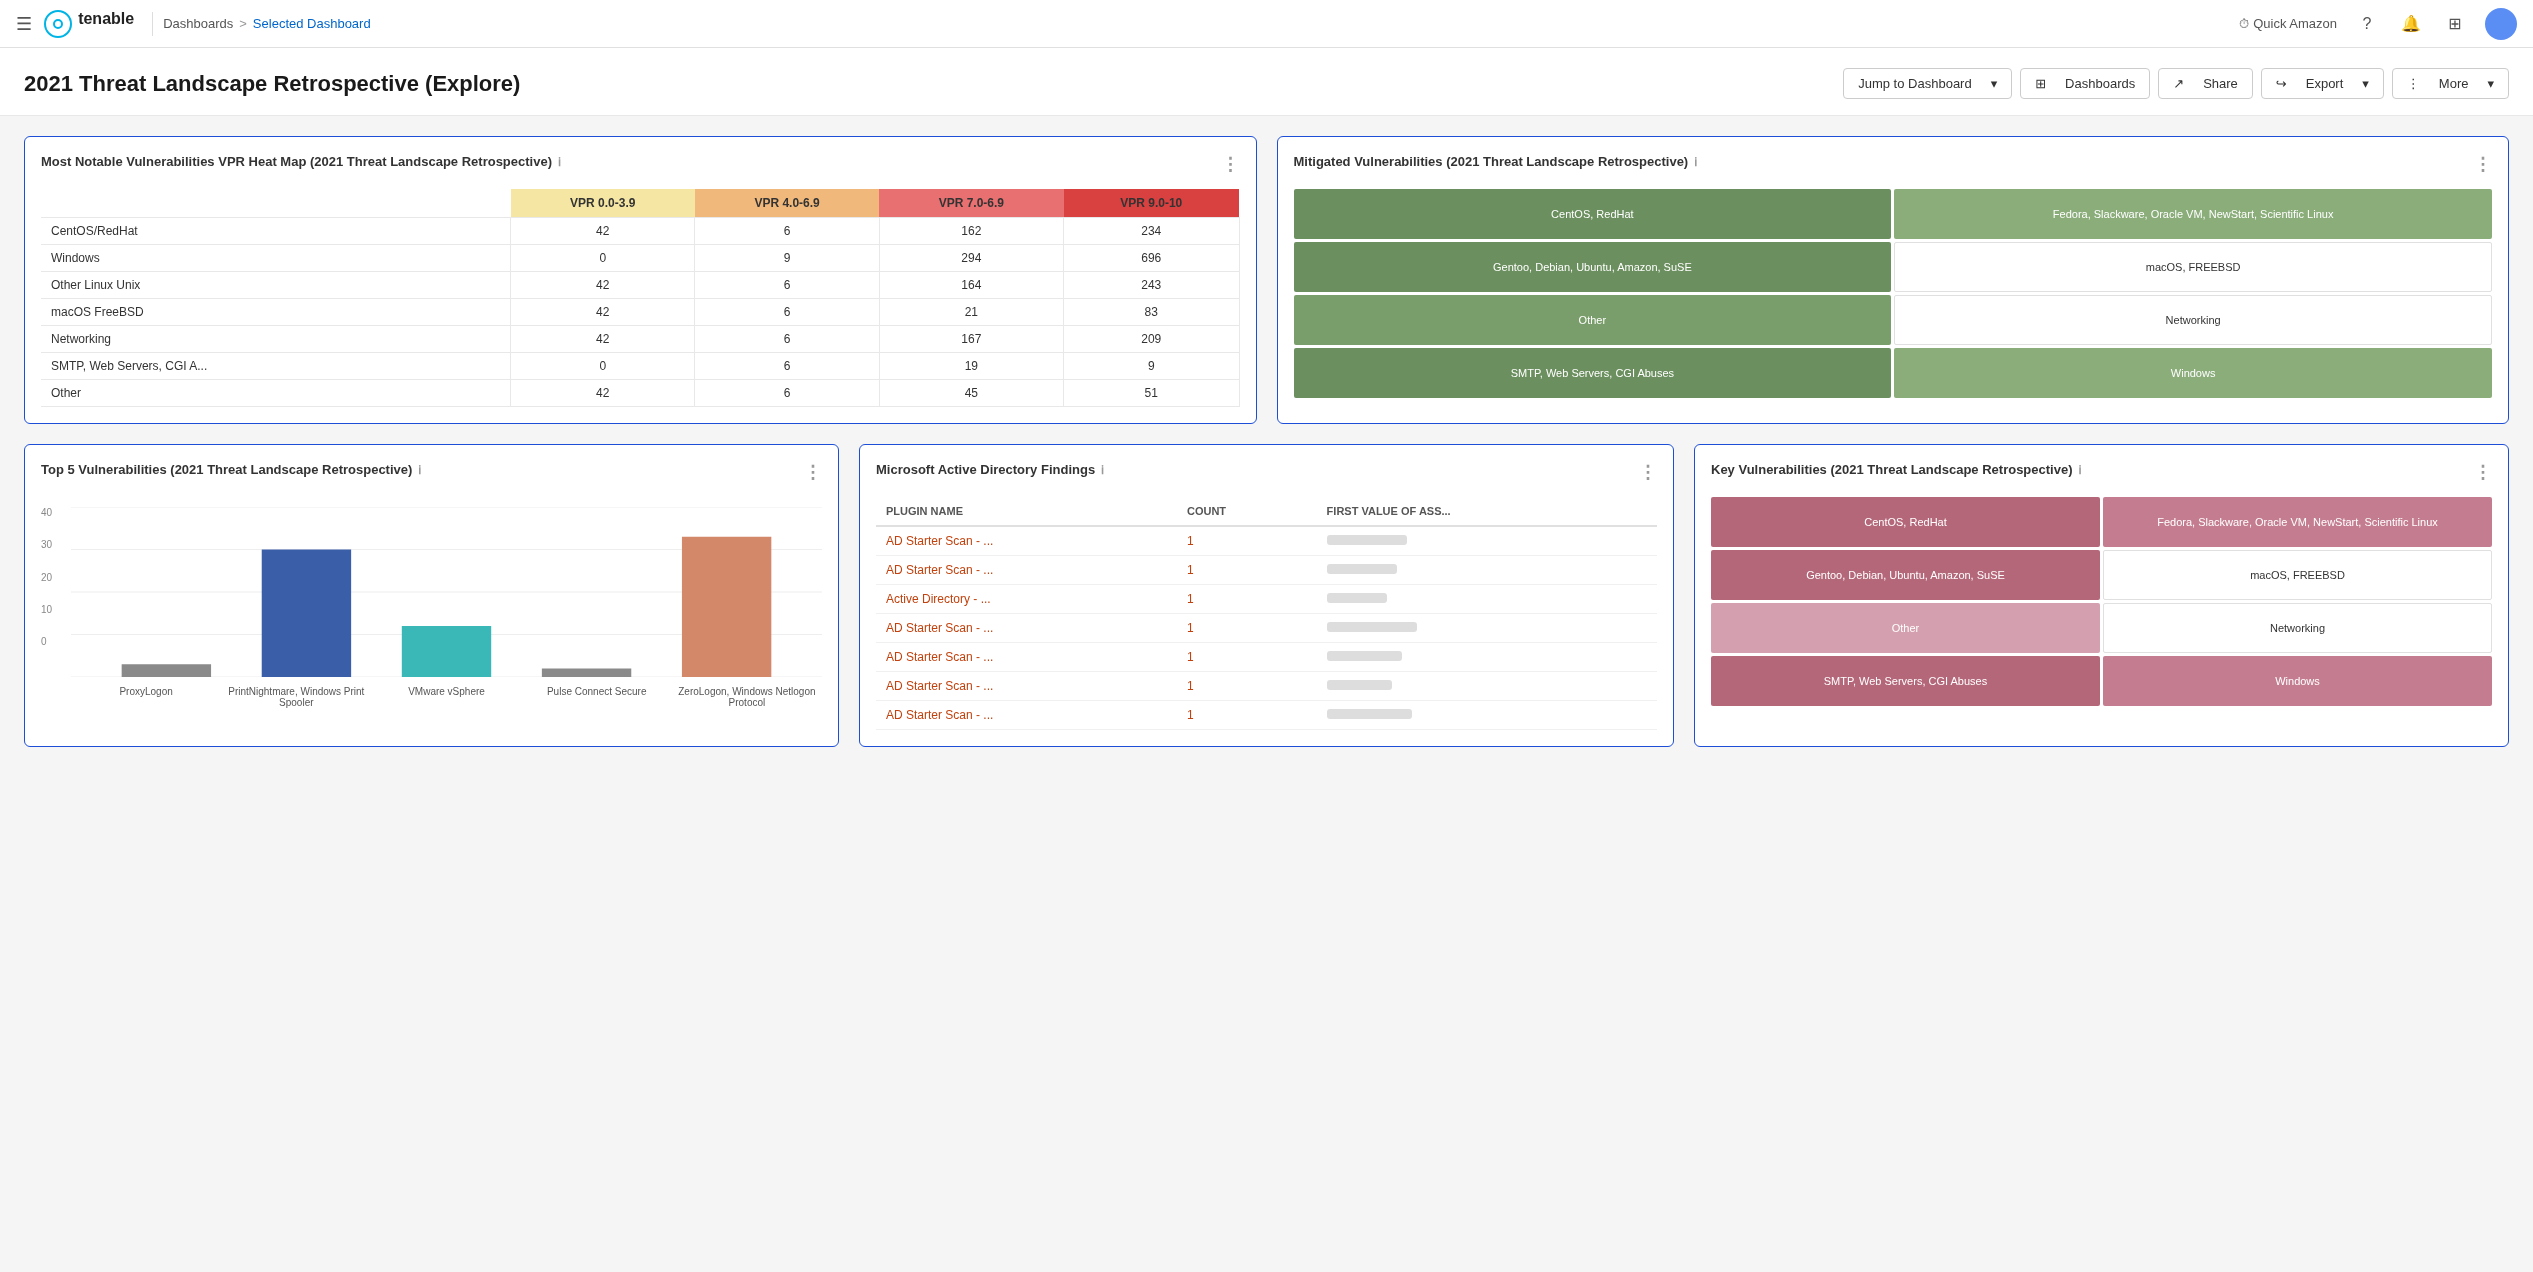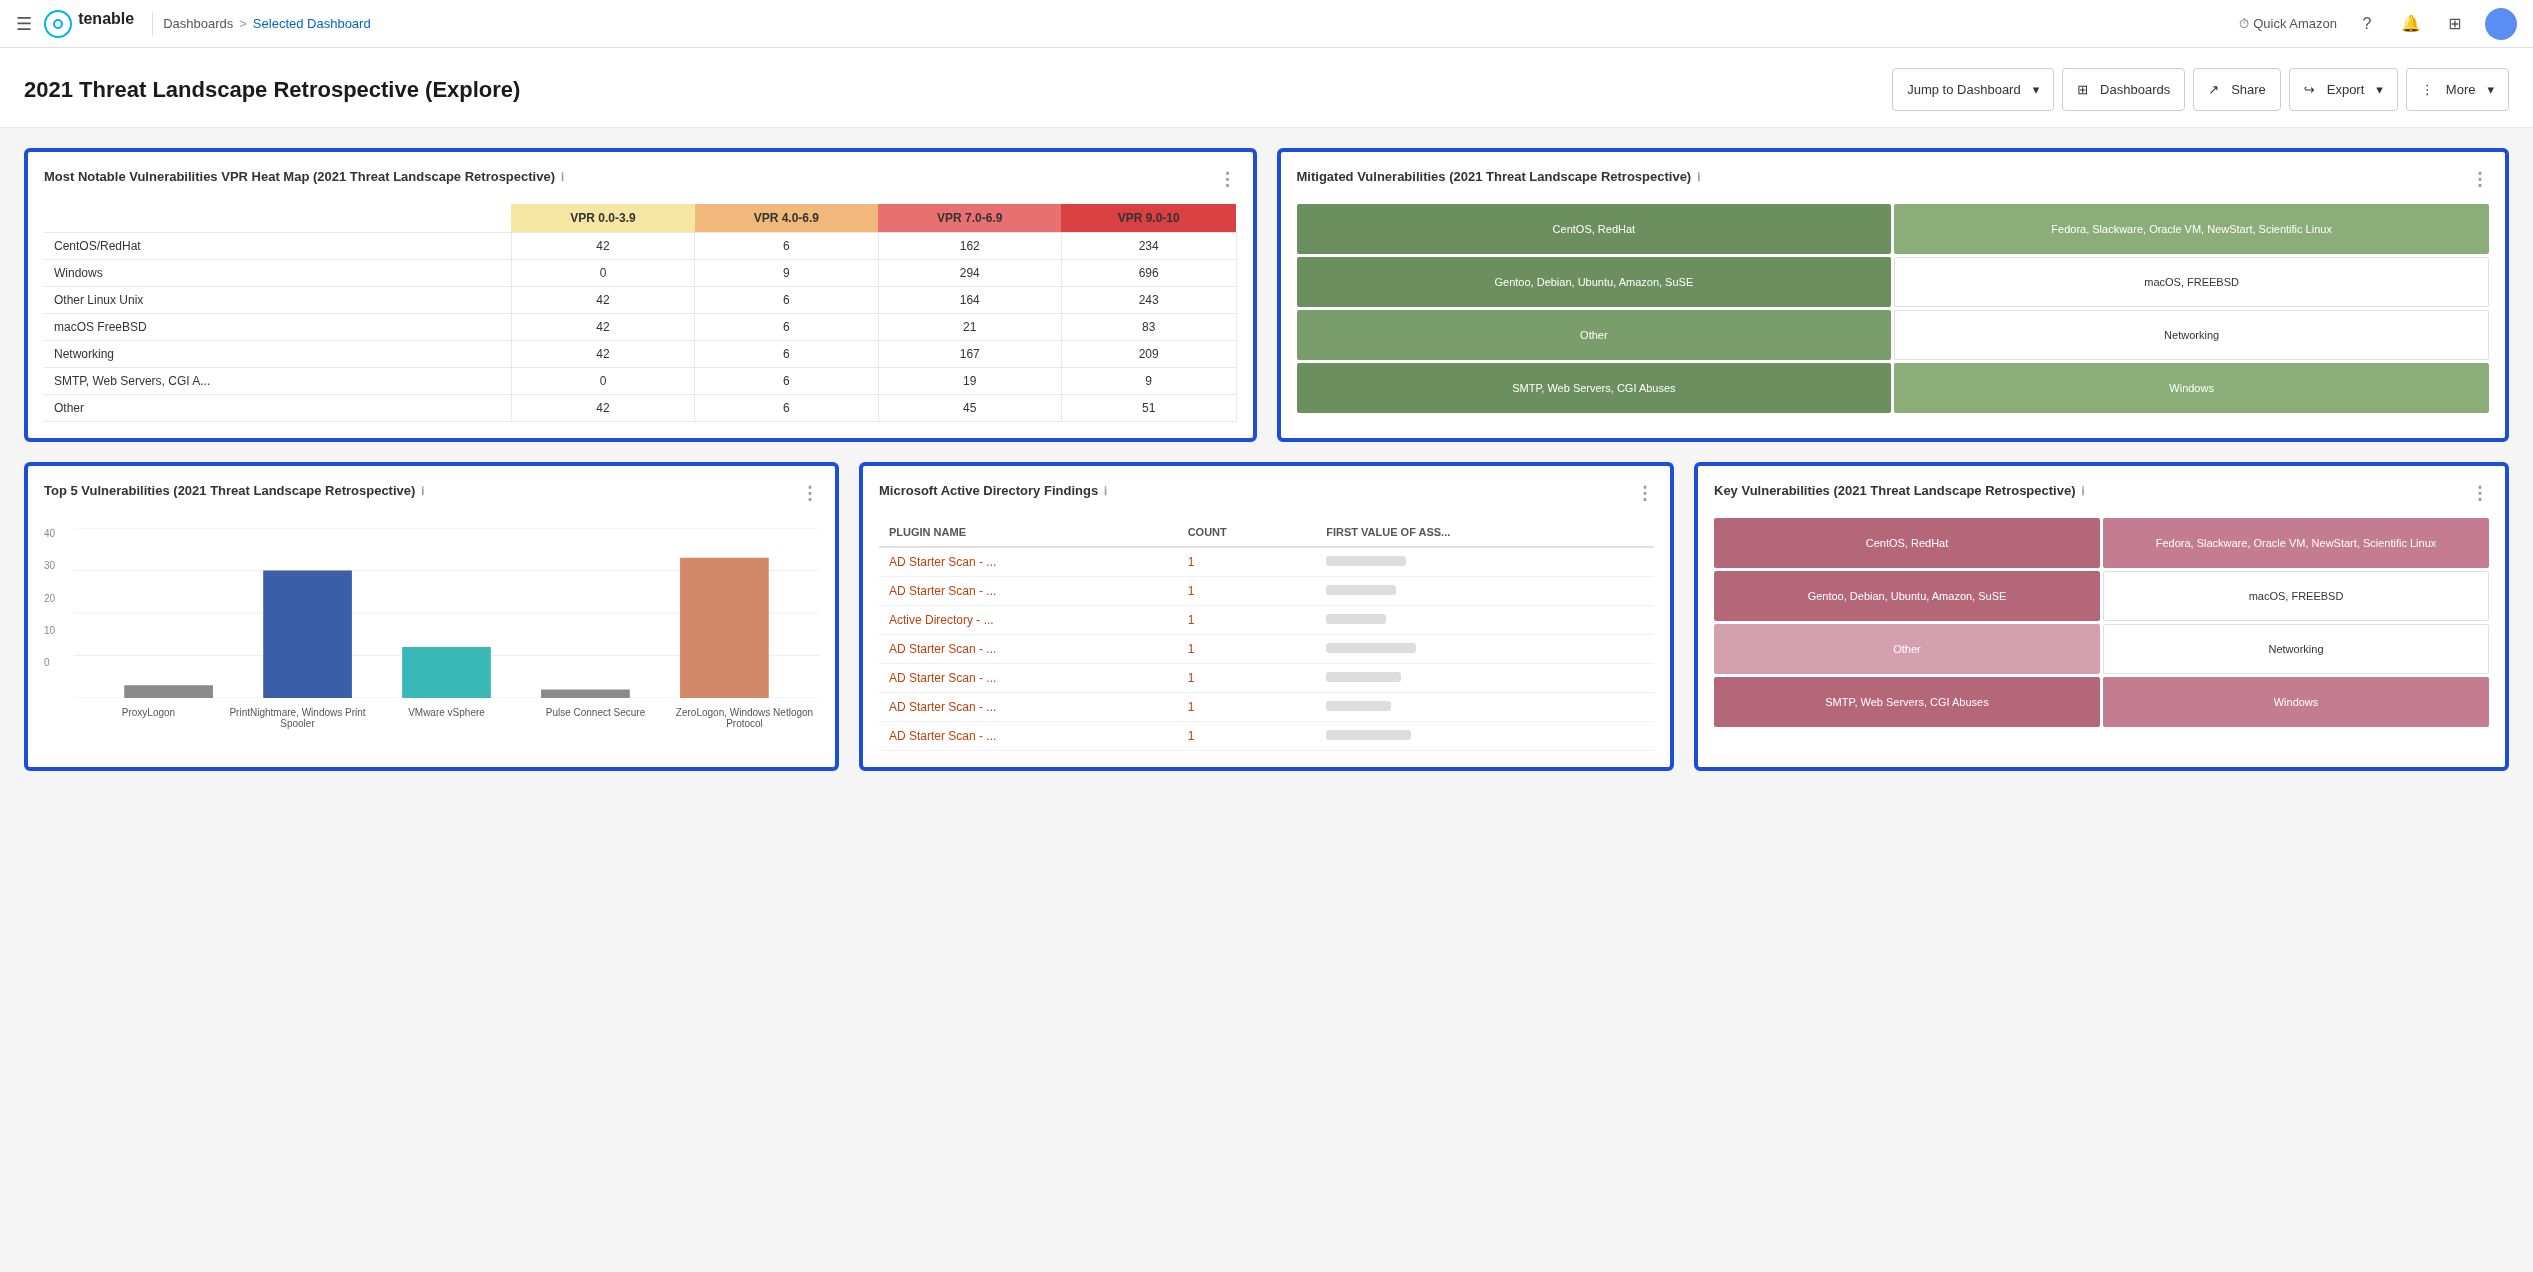--- a/index.html
+++ b/index.html
@@ -26,33 +26,33 @@
     .nav-icon-btn { width: 28px; height: 28px; display: flex; align-items: center; justify-content: center; color: #555; cursor: pointer; font-size: 16px; }
     .nav-avatar { width: 32px; height: 32px; border-radius: 50%; background: #5b8ef5; cursor: pointer; }
 
     
     .page-header {
       display: flex; align-items: center; justify-content: space-between;
       padding: 20px 24px 16px; background: #fff; border-bottom: 1px solid #e8e8e8;
     }
     .page-title { font-size: 22px; font-weight: 600; color: #1a1a1a; }
     .page-actions { display: flex; align-items: center; gap: 8px; }
-    .btn { display: flex; align-items: center; gap: 12px; padding: 13px 14px; border: 1px solid #ccc; border-radius: 4px; background: #fff; color: #333; font-size: 13px; cursor: pointer; white-space: nowrap; }
+    .btn { display: flex; align-items: center; gap: 19px; padding: 7px 14px; border: 1px solid #ccc; border-radius: 4px; background: #fff; color: #333; font-size: 13px; cursor: pointer; white-space: nowrap; }
 
     
     .main-content { padding: 20px 24px; display: grid; gap: 20px; }
 
     
     .top-row { display: grid; grid-template-columns: 1fr 1fr; gap: 20px; }
 
     
     .bottom-row { display: grid; grid-template-columns: 1fr 1fr 1fr; gap: 20px; }
 
     
-    .card { background: #fff; border: 4px solid #1d4ed8; border-radius: 6px; padding: 16px; }
+    .card { background: #fff; border: 1px solid #1d4ed8; border-radius: 6px; padding: 16px; }
     .card-header { display: flex; align-items: flex-start; justify-content: space-between; margin-bottom: 14px; }
     .card-title { font-size: 13px; font-weight: 600; color: #333; display: flex; align-items: center; gap: 6px; flex: 1; }
     .card-title .info-icon { color: #999; font-size: 12px; cursor: pointer; }
     .card-menu { color: #999; cursor: pointer; font-size: 18px; font-weight: 700; }
 
     
     .heatmap-table { width: 100%; border-collapse: collapse; font-size: 12px; }
     .heatmap-table th { padding: 7px 2px; text-align: center; font-weight: 600; color: #333; }
     .heatmap-table td { padding: 6px 10px; text-align: center; border: 1px solid #e8e8e8; color: #333; }
     .heatmap-table tr td:first-child { text-align: left; background: #fff; border-left: none; }

